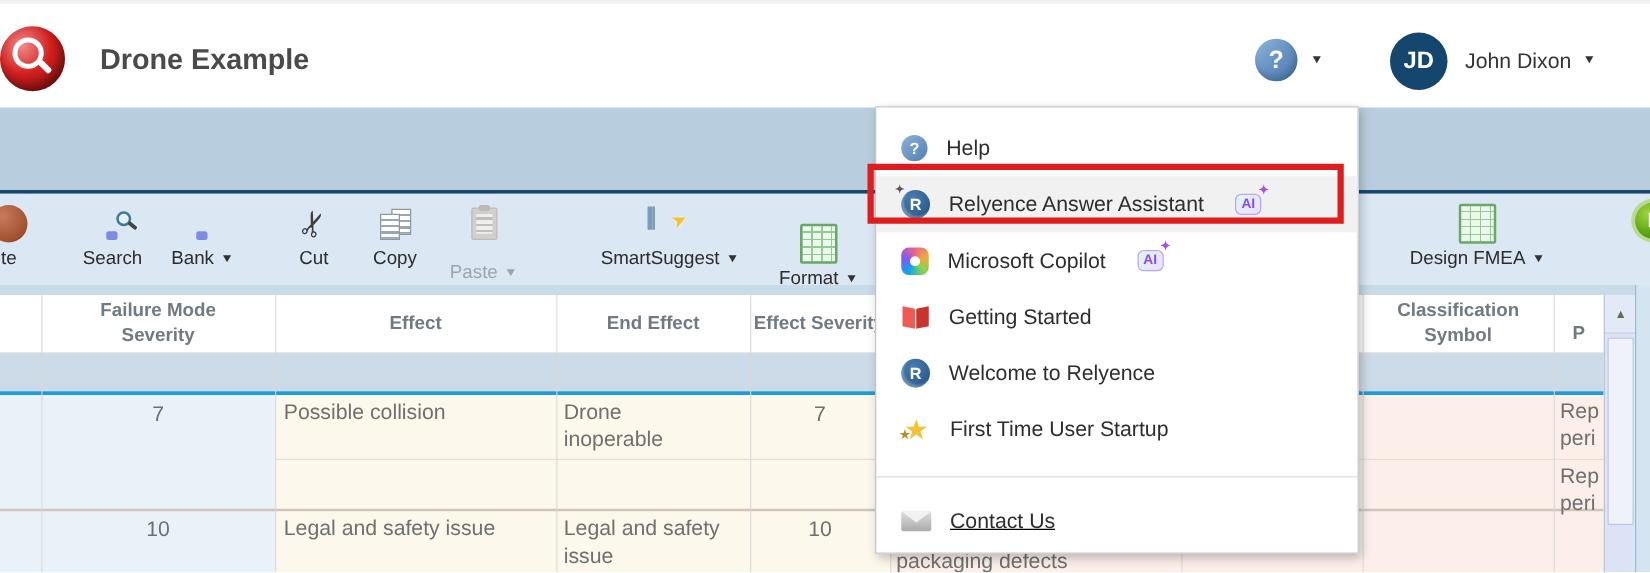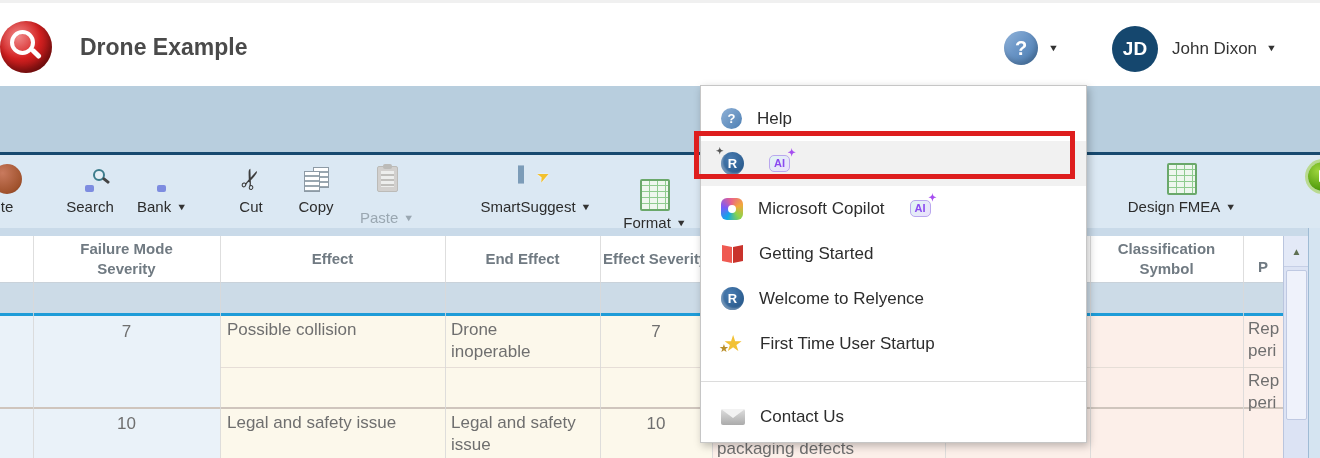--- a/index.html
+++ b/index.html
@@ -109,21 +109,21 @@
      border:1px solid #bfc9e2;border-radius:2px;}
   .right-strip{left:1308px;top:228px;width:12px;height:230px;background:#d5e4f1;border-left:1px solid #9fbbd4;}
 
   
   .menu{left:700px;top:85px;width:387px;height:358px;background:#fff;border:1px solid #c6c6c6;
     box-shadow:2px 3px 8px rgba(0,0,0,.25);z-index:50;padding-top:10px;box-sizing:border-box;}
   .menu-item{height:45px;display:flex;align-items:center;padding-left:20px;gap:15px;cursor:default;}
   .menu-item .mi-label{font-size:17px;color:#2d2d2d;}
   .menu-item.hovered{background:#f1f1f1;}
   .menu-divider{margin-top:15px;border-top:1px solid #dcdcdc;height:0;}
-  .menu-item.last{margin-top:12px;}
+  .menu-item.last{margin-top:12px;text-decoration:underline;}
 
   .help-small{width:21px;height:21px;border-radius:50%;background:linear-gradient(135deg,#8fb1d7,#4d7fb3);
     display:flex;align-items:center;justify-content:center;color:#fff;font-weight:bold;font-size:13px;}
   .help-small::after{content:"?";}
   .r-ico{position:relative;width:23px;height:23px;border-radius:50%;
     background:radial-gradient(circle at 40% 30%,#4a7db2,#1f4f80);
     box-shadow:inset 2px -2px 2px rgba(255,255,255,.3);
     display:flex;align-items:center;justify-content:center;color:#fff;font-weight:bold;font-size:13px;}
   .r-ico::after{content:"R";}
   .r-ico.spark::before{content:"✦";position:absolute;top:-6px;left:-5px;font-size:9px;color:#555;}
@@ -311,20 +311,21 @@
   </div>
   <div class="abs right-strip"></div>
 
   <div class="abs menu">
     <div class="menu-item">
       <span class="help-small"></span>
       <span class="mi-label">Help</span>
     </div>
     <div class="menu-item hovered">
       <span class="r-ico spark"></span>
+      <span class="mi-label">Relyence Answer Assistant</span>
       <span class="ai-badge">AI</span>
     </div>
     <div class="menu-item">
       <span class="copilot-ic"></span>
       <span class="mi-label">Microsoft Copilot</span>
       <span class="ai-badge">AI</span>
     </div>
     <div class="menu-item">
       <span class="book-ic"></span>
       <span class="mi-label">Getting Started</span>

